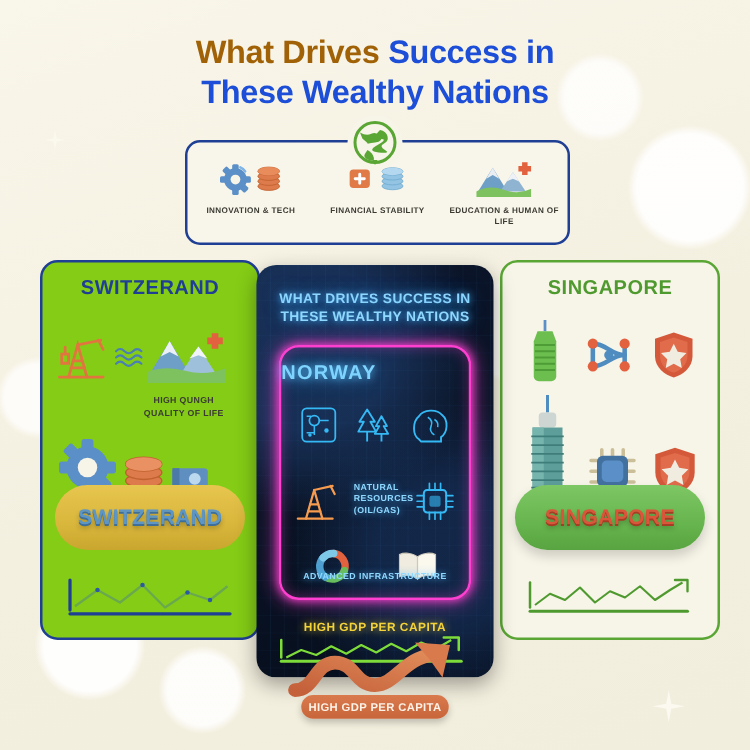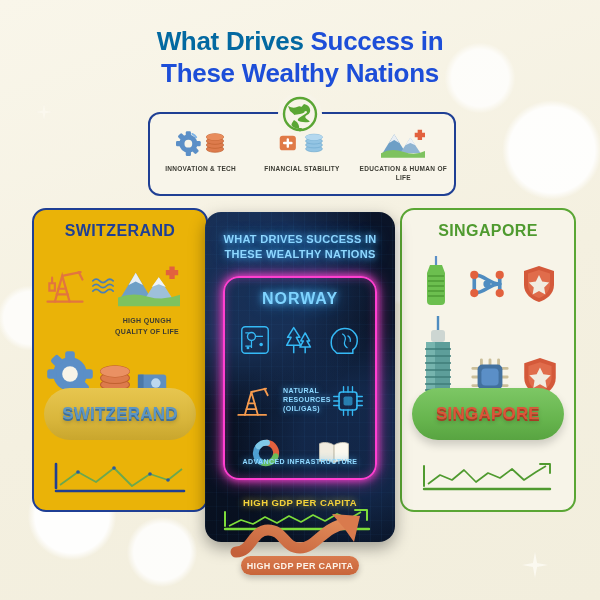--- a/index.html
+++ b/index.html
@@ -20,40 +20,40 @@
       radial-gradient(circle at 80% 13%, rgba(255,255,255,.8) 0 4%, rgba(255,255,255,0) 5%),
       radial-gradient(circle at 68% 44%, rgba(255,255,255,.55) 0 7%, rgba(255,255,255,0) 8%),
       linear-gradient(160deg,#f9f6ea 0%,#f4f0e0 55%,#f2eedd 100%);
   }
   .sparkle{position:absolute;width:26px;height:26px;background:#fbf9f0;
     clip-path:polygon(50% 0%,58% 42%,100% 50%,58% 58%,50% 100%,42% 58%,0% 50%,42% 42%);opacity:.95;}
 
   
   .title{position:absolute;left:0;right:0;top:26px;text-align:center;
     font-size:26px;font-weight:bold;line-height:1.22;letter-spacing:-.3px;}
-  .t-blue{color:#0369a1;}
+  .t-blue{color:#a16207;}
   .t-green{color:#1d4ed8;}
 
   
   .feature-panel{position:absolute;left:148px;top:112px;width:304px;height:80px;
     border:2px solid #1f3f94;border-radius:12px;background:#f8f5ea;}
   .globe-wrap{position:absolute;left:50%;top:92px;transform:translateX(-50%);
     width:44px;height:44px;background:#f7f4e8;border-radius:50%;
     display:flex;align-items:center;justify-content:center;}
   .feature-row{position:absolute;left:0;right:0;top:10px;display:flex;
     justify-content:space-around;align-items:flex-start;}
   .feature{width:94px;text-align:center;}
   .feature .ico{height:38px;display:flex;align-items:center;justify-content:center;gap:3px;}
   .feature .lbl{margin-top:3px;font-size:6.5px;font-weight:bold;color:#3b3b33;
     letter-spacing:.3px;line-height:1.35;}
 
   
   .card{position:absolute;border-radius:14px;}
   .card-sw{left:32px;top:208px;width:172px;height:300px;
-    border:2px solid #1f3f94;background:#eab308;}
+    border:2px solid #1f3f94;background:#84cc16;}
   .card-sg{left:400px;top:208px;width:172px;height:300px;
     border:2px solid #5aa634;background:#f7f4e8;}
   .card-head{text-align:center;font-size:16px;font-weight:bold;margin-top:12px;letter-spacing:.4px;}
   .head-blue{color:#1f3f94;}
   .head-green{color:#4f9a2f;}
 
   .pill{position:absolute;left:10px;width:152px;height:52px;border-radius:26px;}
   .pill-gold{top:178px;background:linear-gradient(180deg,#e7c64f 0%,#d9b63c 60%,#c9a62d 100%);
     box-shadow:0 5px 9px rgba(0,0,0,.17) inset 0 2px 0 rgba(255,255,255,.35);}
   .pill-green{top:178px;background:linear-gradient(180deg,#7dc765 0%,#67b54e 60%,#58a441 100%);
@@ -77,21 +77,21 @@
     background-image:
       linear-gradient(90deg, rgba(70,150,220,.12) 1px, transparent 1px),
       linear-gradient(180deg, rgba(70,150,220,.08) 1px, transparent 1px);
     background-size:11px 11px, 14px 14px;}
   .mid-title{position:absolute;left:10px;right:10px;top:20px;text-align:center;
     font-size:11px;font-weight:bold;color:#8fd8ff;line-height:1.35;letter-spacing:.3px;
     text-shadow:0 0 6px rgba(80,190,255,.95),0 0 14px rgba(60,160,255,.7);}
   .neon-box{position:absolute;left:18px;right:18px;top:64px;bottom:62px;
     border:2.5px solid #ff3fd0;border-radius:16px;
     box-shadow:0 0 8px #ff3fd0,0 0 18px rgba(255,63,208,.65),inset 0 0 10px rgba(255,63,208,.35);}
-  .mid-country{position:absolute;left:0;right:0;top:12px;text-align:center;
+  .mid-country{position:absolute;left:0;right:0;top:12px;
     font-size:16px;font-weight:bold;color:#7fd4ff;letter-spacing:1px;
     text-shadow:0 0 7px rgba(90,200,255,1),0 0 16px rgba(60,160,255,.8);}
   .neon-row{position:absolute;left:8px;right:8px;display:flex;justify-content:space-around;align-items:center;}
   .r1{top:46px;} .r2{top:104px;} .r3{top:158px;}
   .mid-cap{position:absolute;left:8px;right:8px;text-align:center;font-size:7px;font-weight:bold;
     color:#8fd8ff;line-height:1.3;letter-spacing:.4px;text-shadow:0 0 6px rgba(80,190,255,.8);}
   .cap-nat{top:108px;left:58px;right:58px;}
   .cap-inf{bottom:12px;}
   .mid-gdp{position:absolute;left:0;right:0;bottom:34px;text-align:center;font-size:9.5px;
     font-weight:bold;color:#f3d23a;letter-spacing:.4px;text-shadow:0 0 7px rgba(243,210,58,.8);}

